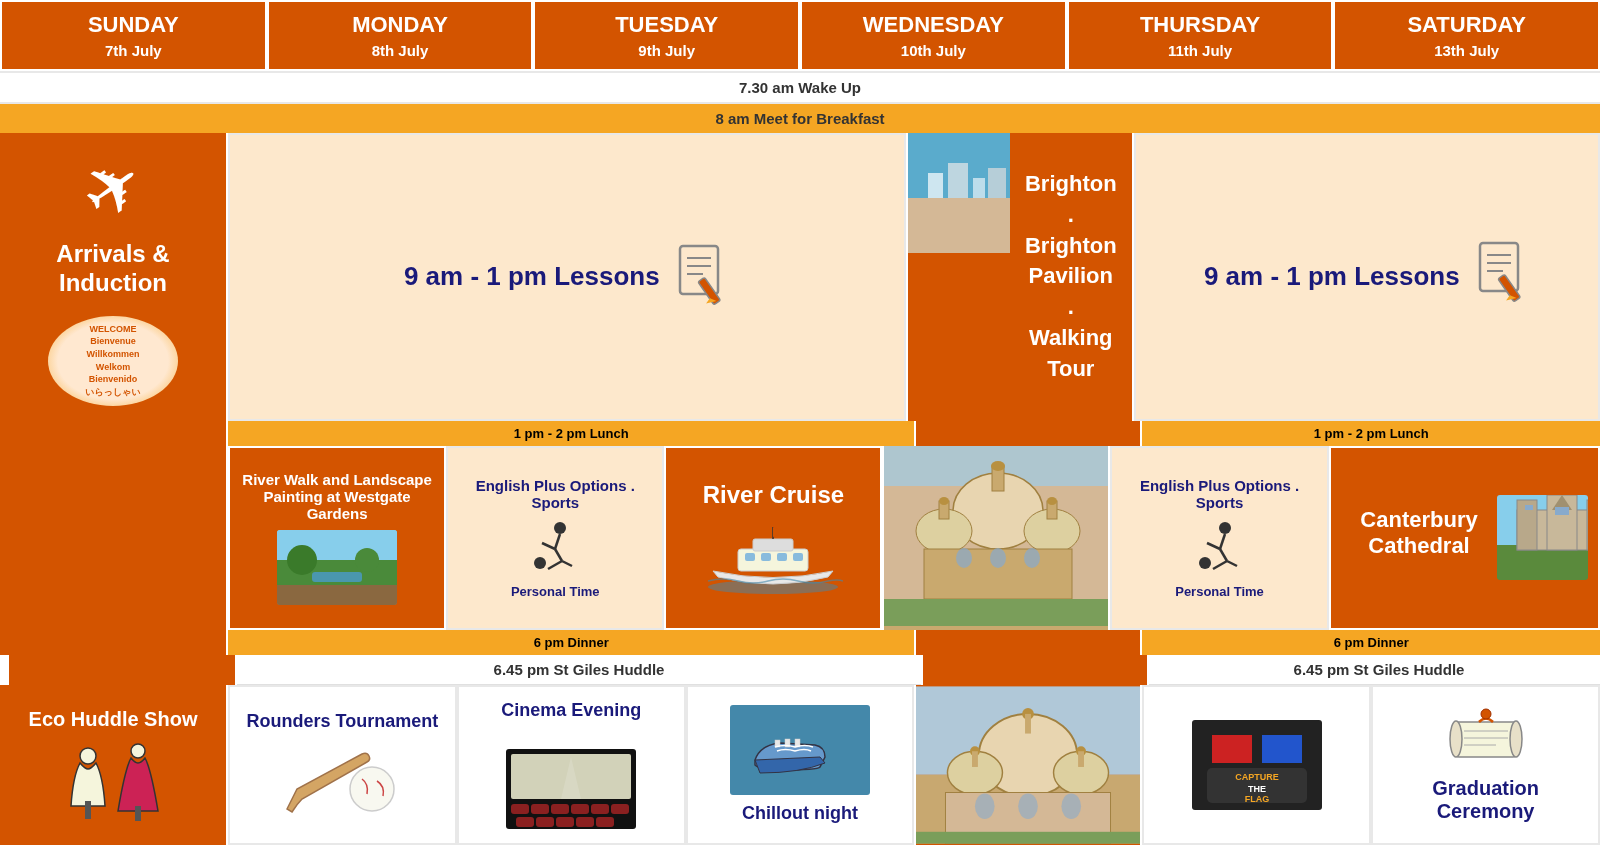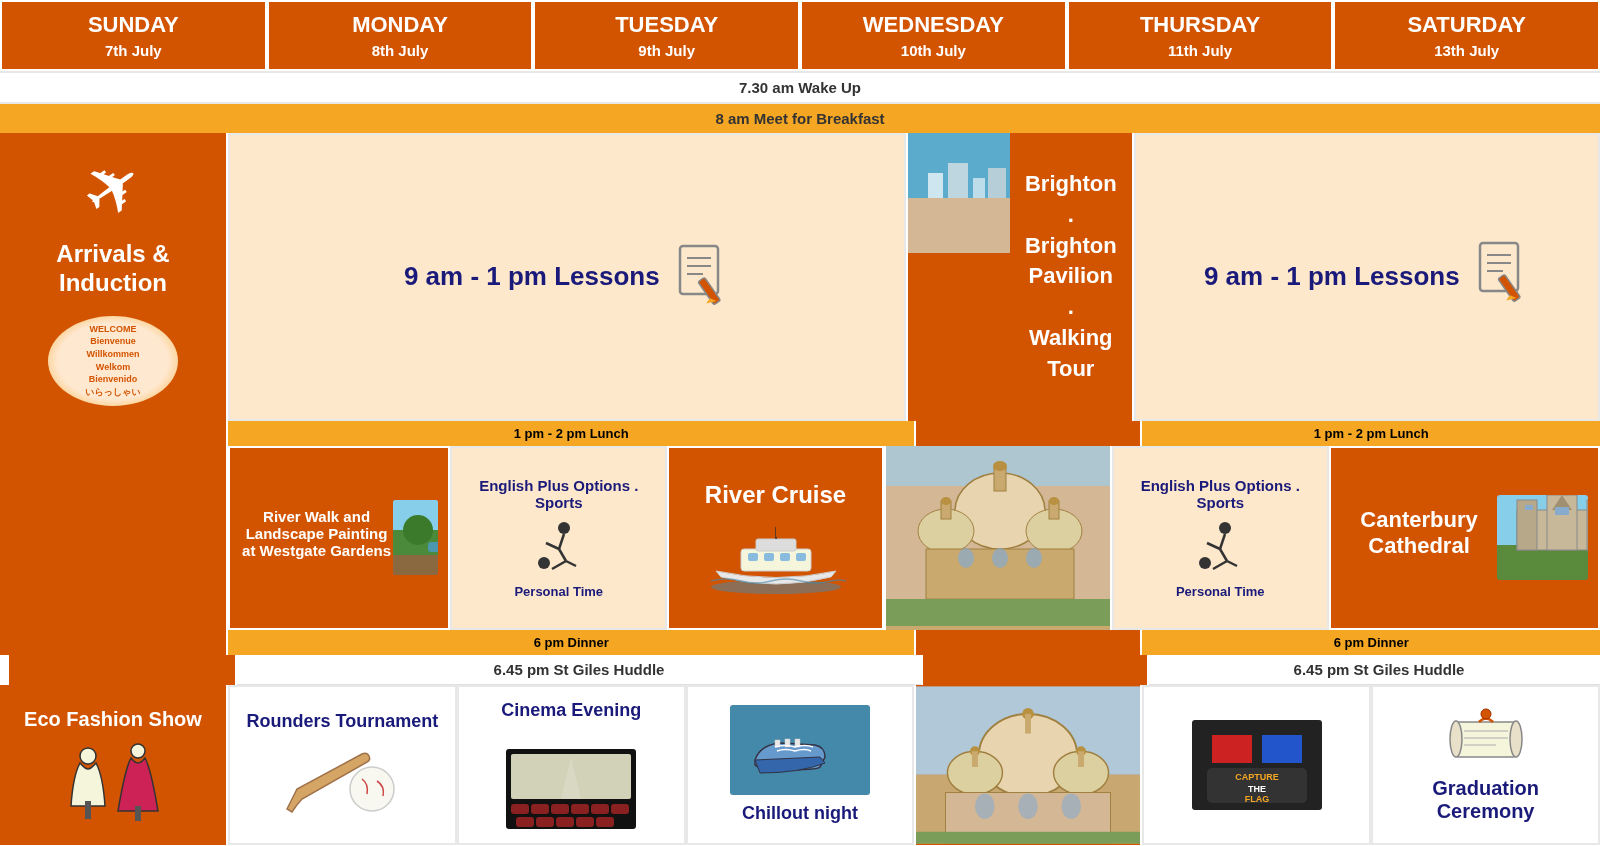--- a/index.html
+++ b/index.html
@@ -202,21 +202,21 @@
     <div style="width:228px; min-width:228px; background:#d35400; border-left:2px solid white; border-right:2px solid white;"></div>
     <div style="flex:2;">
       <div class="lunch-bar">1 pm - 2 pm  Lunch</div>
     </div>
   </div>
 
   <div style="display:flex; width:100%;">
 
     <div style="width:228px; min-width:228px; background:#d35400; border-right:2px solid white;"></div>
 
-    <div style="flex:1; background:#d35400; color:white; font-weight:900; font-size:15px; text-align:center; padding:10px; border:2px solid white; display:flex; align-items:center; justify-content:center;">
+    <div style="flex:1; background:#d35400; color:white; font-weight:900; font-size:15px; text-align:center; padding:10px; border:2px solid white; display:flex; flex-direction:column; align-items:center; justify-content:center;">
       <div style="margin-bottom:8px;">River Walk and Landscape Painting at Westgate Gardens</div>
 
       <div style="width:120px; height:75px; overflow:hidden; border-radius:3px; background: linear-gradient(180deg, #87ceeb 35%, #5a9e4a 35%, #5a9e4a 65%, #a0784e 65%);">
         <svg width="120" height="75" viewBox="0 0 120 75">
           <rect width="120" height="30" fill="#87ceeb"></rect>
           <rect y="30" width="120" height="25" fill="#4a8a3a"></rect>
           <rect y="55" width="120" height="20" fill="#8a6840"></rect>
 
           <circle cx="25" cy="30" r="15" fill="#3a7a2a"></circle>
           <circle cx="90" cy="30" r="12" fill="#4a8a3a"></circle>
@@ -352,21 +352,21 @@
     </div>
     <div style="width:228px; min-width:228px; background:#d35400; border-left:2px solid white; border-right:2px solid white;"></div>
     <div style="flex:2; text-align:center; font-weight:bold; font-size:15px; padding:6px; background:#fff; color:#333; border-bottom:1px solid #e0e0e0;">
       <span>6.45 pm St Giles Huddle</span>
     </div>
   </div>
 
   <div style="display:flex; width:100%;">
 
     <div style="width:228px; min-width:228px; background:#d35400; color:white; font-weight:900; font-size:20px; text-align:center; padding:10px; border-right:2px solid white; display:flex; flex-direction:column; align-items:center; justify-content:center; min-height:160px;">
-      <div style="margin-bottom:10px;">Eco Fashion Show</div>
+      <div style="margin-bottom:10px;">Eco Huddle Show</div>
 
       <svg width="120" height="80" viewBox="0 0 120 80">
 
         <ellipse cx="35" cy="15" rx="8" ry="8" fill="#f5f5dc" stroke="#333" stroke-width="1.5"></ellipse>
         <path d="M27 22 Q20 35 18 65 L52 65 Q50 35 43 22 Q38 28 35 28 Q32 28 27 22 Z" fill="#f5f5dc" stroke="#333" stroke-width="1.5"></path>
         <rect x="32" y="60" width="6" height="18" fill="#555"></rect>
 
         <ellipse cx="85" cy="10" rx="7" ry="7" fill="#f5f5dc" stroke="#333" stroke-width="1.5"></ellipse>
         <path d="M78 17 Q72 28 65 70 L105 70 Q98 28 92 17 Q88 22 85 22 Q82 22 78 17 Z" fill="#cc2255" stroke="#333" stroke-width="1.5"></path>
         <rect x="82" y="65" width="6" height="15" fill="#555"></rect>

